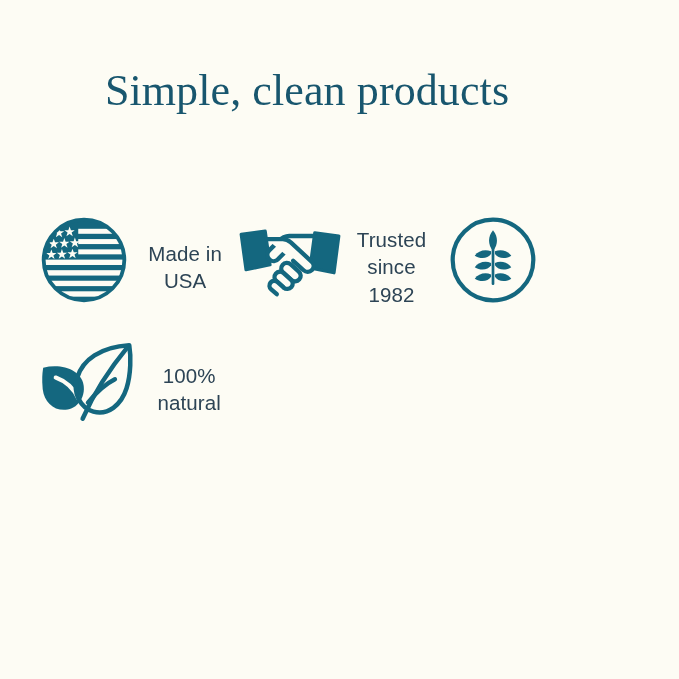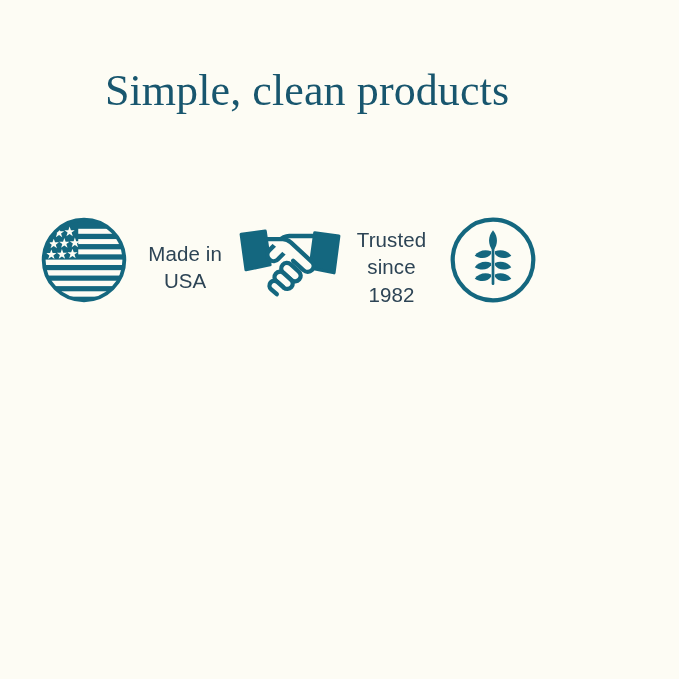--- a/index.html
+++ b/index.html
@@ -184,17 +184,34 @@
             <path d="M48 53 C41.5 50.5 34.5 52.5 31 57.5 C37 61.5 45 60.5 48 55.5 Z"></path>
             <path d="M52 53 C58.5 50.5 65.5 52.5 69 57.5 C63 61.5 55 60.5 52 55.5 Z"></path>
 
             <path d="M48 65 C41.5 62.5 34.5 64.5 31 69.5 C37 73.5 45 72.5 48 67.5 Z"></path>
             <path d="M52 65 C58.5 62.5 65.5 64.5 69 69.5 C63 73.5 55 72.5 52 67.5 Z"></path>
           </g>
         </svg>
       </div>
     </div>
 
+    <div class="badge row2">
+      <div class="badge-icon">
+        <svg width="104" height="88" viewBox="0 0 116 98" aria-hidden="true">
+
+          <path d="M8 33 C30 28 50 36 53 52 C55.5 66 46 79 33 80 C19.5 81 9 71 7.5 57 C6.6 48 6.8 39.5 8 33 Z" fill="#14677f"></path>
+
+          <path d="M22 44 C33 48 42 56 47 67" fill="none" stroke="#fdfcf4" stroke-width="4.6" stroke-linecap="round"></path>
+
+          <path d="M104 8 C72 10 52 24 46 44 C40.5 62 50 78 64 82 C80 86.5 95 75 101 56 C106 40 106 20 104 8 Z" fill="none" stroke="#14677f" stroke-width="5" stroke-linejoin="round"></path>
+
+          <path d="M103 9 C84 32 66 58 52 90" fill="none" stroke="#14677f" stroke-width="5" stroke-linecap="round"></path>
+
+          <path d="M58 72 C66 62 76 52 88 46" fill="none" stroke="#14677f" stroke-width="5" stroke-linecap="round"></path>
+        </svg>
+      </div>
+      <div class="badge-label">100% natural</div>
+    </div>
 
 
 
   </div>
 </div>
 
 </body></html>

